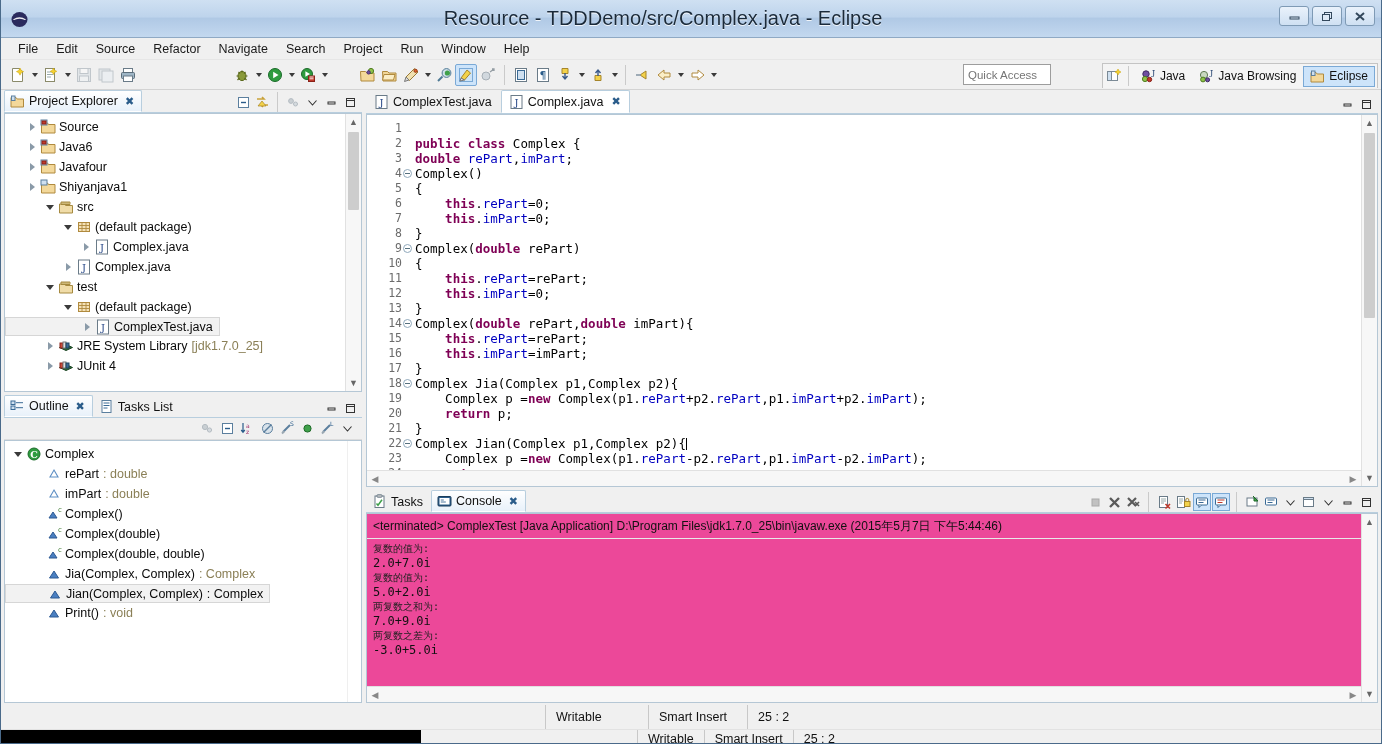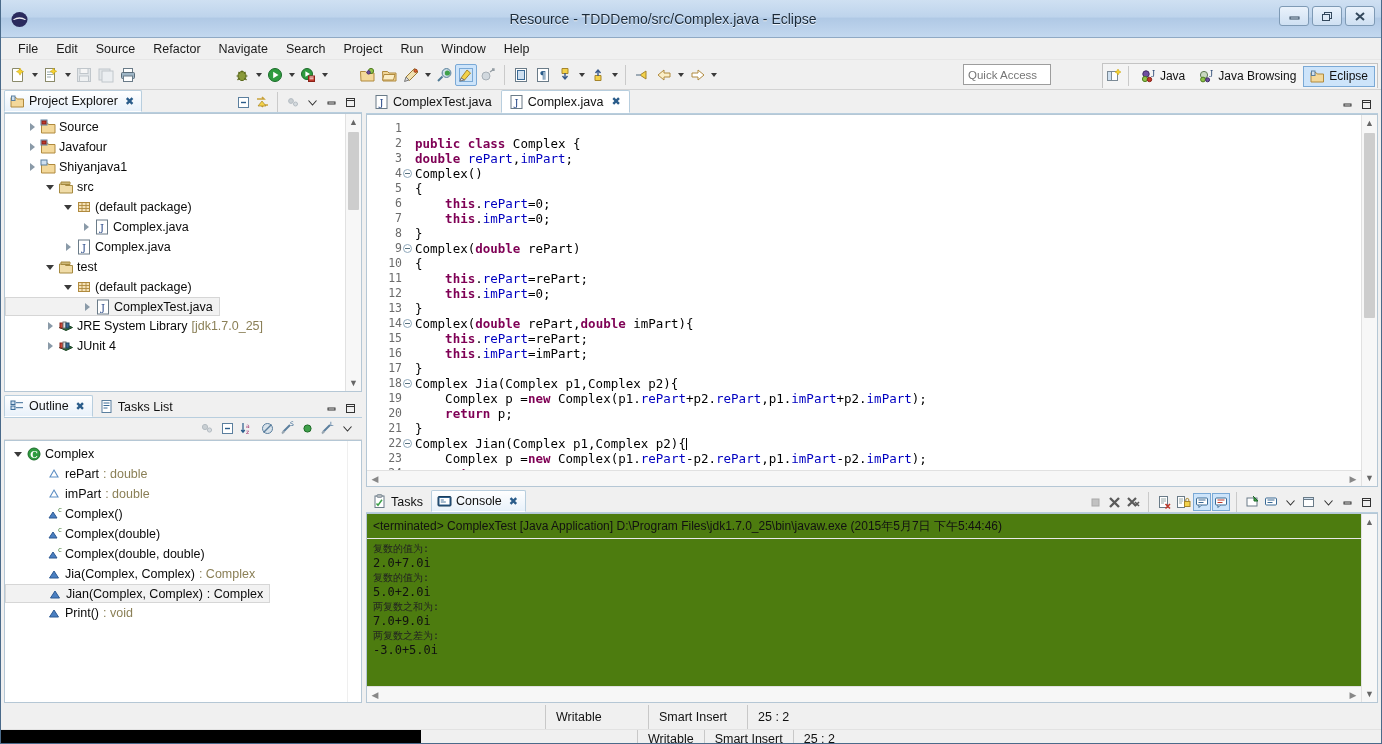--- a/index.html
+++ b/index.html
@@ -22,21 +22,21 @@
   
   .titlebar {
     height: 38px;
     background: linear-gradient(to bottom, #cfe0f2 0%, #bed4ec 45%, #b0c9e5 50%, #c3d8ef 100%);
     border-bottom: 1px solid #8fa9c4;
     display: flex; align-items: center;
     position: relative;
   }
   .titlebar-title {
     flex: 1; text-align: center;
-    font-size: 14px; color: #1a2a3a;
+    font-size: 20px; color: #1a2a3a;
     font-family: "Liberation Sans", sans-serif;
     text-shadow: 0 1px 0 rgba(255,255,255,0.8);
     padding-right: 56px;
   }
   .app-logo {
     position: absolute; left: 10px; top: 11px;
     width: 17px; height: 17px;
   }
   .win-buttons { position: absolute; right: 6px; top: 6px; display: flex; gap: 3px; }
   .win-btn {
@@ -284,21 +284,21 @@
   .fld { color: #0000c0; }
   .pln { color: #000; }
   .cursor-caret {
     display:inline-block; width:1px; height:12px; background:#000;
     vertical-align:-2px;
   }
 
   
   .console-part { height: 212px; margin-top: 4px; display: flex; flex-direction: column; }
   .console-body {
-    flex: 1; background: #4d7c0f; border: 1px solid #b5c7d5;
+    flex: 1; background: #ec4899; border: 1px solid #b5c7d5;
     position: relative; overflow: hidden;
   }
   .console-head {
     font-family: "Liberation Sans", sans-serif;
     font-size: 12px; color: #111;
     padding: 4px 6px 3px 6px;
     border-bottom: 1px solid #e8e8e8;
   }
   .console-out {
     padding: 3px 6px;
@@ -651,20 +651,31 @@
               <div class="trow" style="padding-left: 20px;">
                 <span class="twist closed"></span>
                 <span class="ticon">
                   <svg width="16" height="16" viewBox="0 0 16 16">
                     <path d="M1.5 4h6l1 1.5h6.5V14H1.5z" fill="#f3d89a" stroke="#b08a3e"></path>
                     <rect x="1" y="1" width="6" height="5" fill="#cfe0f0" stroke="#5b7f9e"></rect>
                     <rect x="2" y="2" width="4" height="3" fill="#c0392b" stroke="#8a2118"></rect>
                   </svg>
                 </span>
                 <span class="tlabel">Source</span>
+              </div>
+              <div class="trow" style="padding-left: 20px;">
+                <span class="twist closed"></span>
+                <span class="ticon">
+                  <svg width="16" height="16" viewBox="0 0 16 16">
+                    <path d="M1.5 4h6l1 1.5h6.5V14H1.5z" fill="#f3d89a" stroke="#b08a3e"></path>
+                    <rect x="1" y="1" width="6" height="5" fill="#cfe0f0" stroke="#5b7f9e"></rect>
+                    <rect x="2" y="2" width="4" height="3" fill="#c0392b" stroke="#8a2118"></rect>
+                  </svg>
+                </span>
+                <span class="tlabel">Java6</span>
               </div>
               <div class="trow" style="padding-left: 20px;">
                 <span class="twist closed"></span>
                 <span class="ticon">
                   <svg width="16" height="16" viewBox="0 0 16 16">
                     <path d="M1.5 4h6l1 1.5h6.5V14H1.5z" fill="#f3d89a" stroke="#b08a3e"></path>
                     <rect x="1" y="1" width="6" height="5" fill="#cfe0f0" stroke="#5b7f9e"></rect>
                     <rect x="2" y="2" width="4" height="3" fill="#c0392b" stroke="#8a2118"></rect>
                   </svg>
                 </span>

